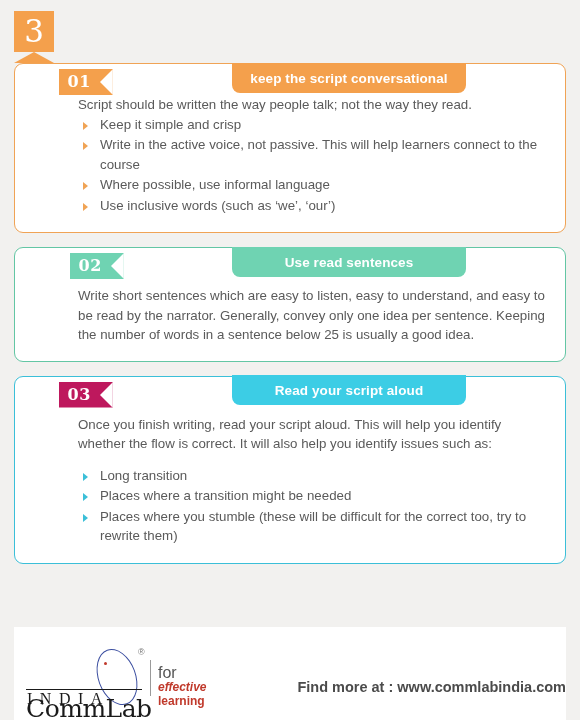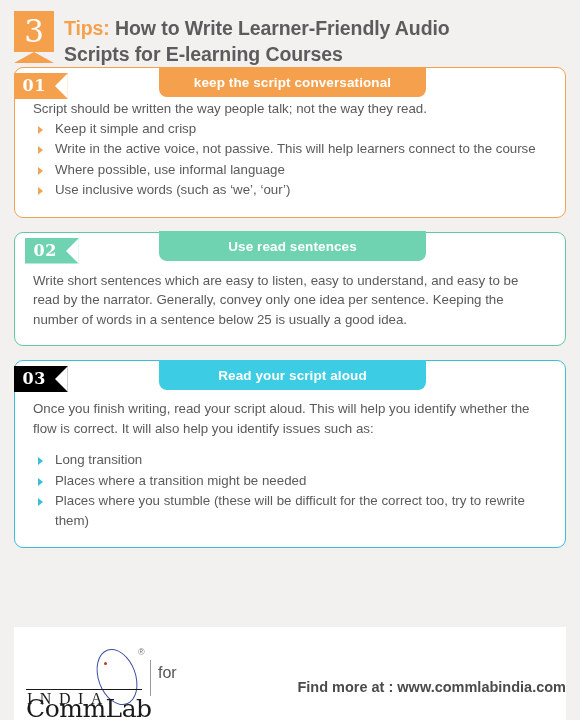--- a/index.html
+++ b/index.html
@@ -56,20 +56,21 @@
   }
   .head-tips{color:#f4a04c;}
 
   
   .card{
     position:relative;
     margin:0 14px 14px 14px;
     background:#ffffff;
     border:1.5px solid #f0a355;
     border-radius:9px;
+    padding-left:45px;
   }
   .card.green{border-color:#63c6a4;}
   .card.cyan{border-color:#3bbfd8;}
 
   .card-head{
     position:relative;
     height:30px;
   }
 
   
@@ -93,28 +94,28 @@
   .flag:after{
     content:"";
     position:absolute;
     right:0;top:0;
     width:0;height:0;
     border-right:13px solid #ffffff;
     border-top:13px solid transparent;
     border-bottom:13px solid transparent;
   }
   .card.green .flag{background:#6fd3b2;margin-left:11px;}
-  .card.cyan  .flag{background:#000000;}
+  .card.cyan  .flag{background:#be185d;}
 
   
   .banner{
     position:absolute;
-    left:144px;
+    left:172px;
     top:-1.5px;
-    width:267px;
+    width:234px;
     height:30px;
     background:#f4a04c;
     border-bottom-left-radius:8px;
     border-bottom-right-radius:8px;
     color:#ffffff;
     font-size:13.5px;
     font-weight:bold;
     line-height:31px;
     text-align:center;
     letter-spacing:0.1px;
@@ -279,25 +280,20 @@
     color:#4b4b4b;
     padding-top:26px;
   }
 </style>
 </head>
 <body>
 
 <div class="header">
   <div class="ribbon">
     <span class="ribbon-num">3</span>
-  </div>
-  <div class="head-text">
-    <span class="head-tips">Tips:</span>
-    <span>How to Write Learner-Friendly Audio</span>
-    <div>Scripts for E-learning Courses</div>
   </div>
 </div>
 
 <div class="card">
   <div class="card-head">
     <div class="flag">01</div>
     <div class="banner">keep the script conversational</div>
   </div>
   <div class="body-text">Script should be written the way people talk; not the way they read.</div>
   <ul class="bullets">
@@ -335,15 +331,16 @@
 <div class="footer">
   <div class="logo-block">
     <div class="logo-arc"></div>
     <div class="logo-dot"></div>
     <div class="logo-main">CommLab</div>
     <div class="logo-rule"></div>
     <div class="logo-india">INDIA</div>
     <div class="logo-reg">®</div>
     <div class="logo-divider"></div>
     <div class="tag-for">for</div>
+    <div class="tag-eff"><span>e</span><span>ffective</span> <span class="lrn">learning</span></div>
   </div>
   <div class="find-more">Find more at : www.commlabindia.com</div>
 </div>
 
 </body></html>

